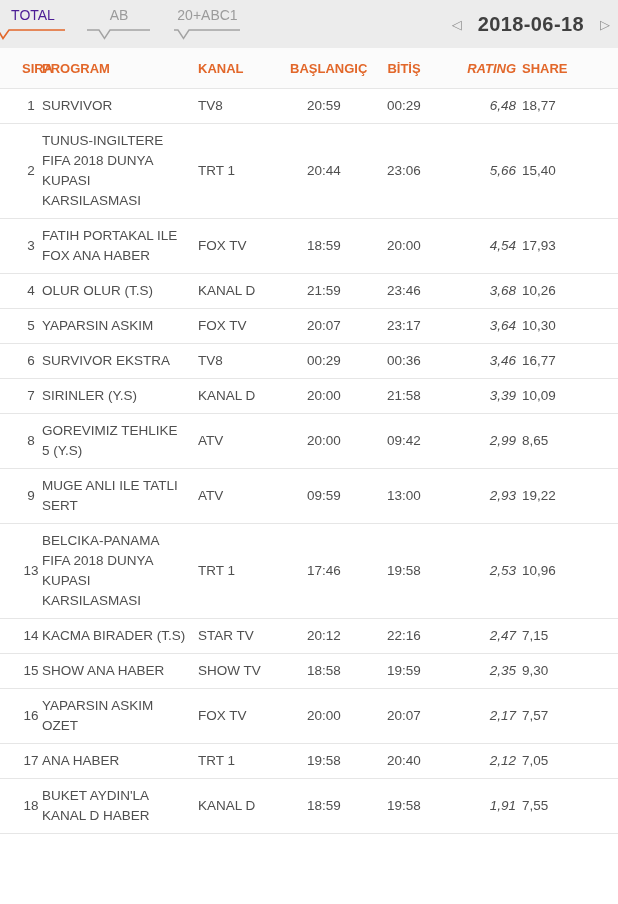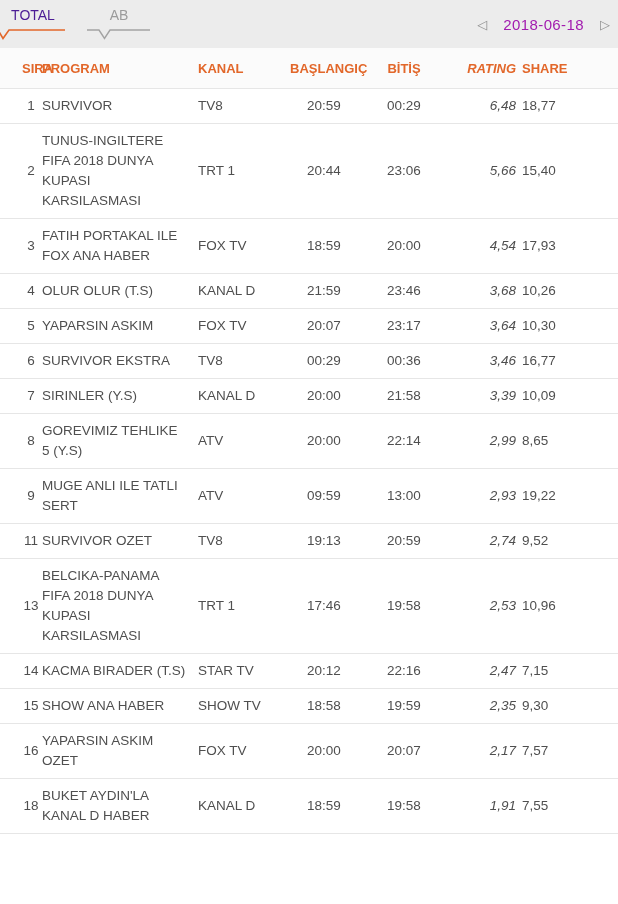--- a/index.html
+++ b/index.html
@@ -49,23 +49,23 @@
     gap: 16px;
   }
   .date-nav .arrow {
     color: #8f8f8f;
     font-size: 13px;
     line-height: 13px;
     cursor: pointer;
     user-select: none;
   }
   .date-nav .date {
-    color: #a21caf;
-    font-weight: normal;
-    font-size: 15px;
+    color: #404040;
+    font-weight: bold;
+    font-size: 20px;
     letter-spacing: 0.4px;
   }
 
   
   table {
     width: 618px;
     border-collapse: collapse;
     table-layout: fixed;
   }
   thead th {
@@ -106,20 +106,26 @@
     </svg>
   </div>
 
   <div class="tab tab-ab">
     <span class="tab-label">AB</span>
     <svg width="64" height="11" viewBox="0 0 64 11">
       <polyline points="0,1 12,1 17.5,9.5 23,1 63,1" fill="none" stroke="currentColor" stroke-width="1.4"></polyline>
     </svg>
   </div>
 
+  <div class="tab tab-abc1">
+    <span class="tab-label">20+ABC1</span>
+    <svg width="67" height="11" viewBox="0 0 67 11">
+      <polyline points="0,1 4,1 9.5,9.5 15,1 66,1" fill="none" stroke="currentColor" stroke-width="1.4"></polyline>
+    </svg>
+  </div>
 
   <div class="date-nav">
     <span class="arrow">◁</span>
     <span class="date">2018-06-18</span>
     <span class="arrow">▷</span>
   </div>
 </div>
 
 <table>
   <thead>
@@ -195,43 +201,34 @@
         <td class="col-baslangic">20:00</td>
         <td class="col-bitis">21:58</td>
         <td class="col-rating">3,39</td>
         <td class="col-share">10,09</td>
       </tr>
       <tr>
         <td class="col-sira">8</td>
         <td class="col-program">GOREVIMIZ TEHLIKE 5 (Y.S)</td>
         <td class="col-kanal">ATV</td>
         <td class="col-baslangic">20:00</td>
-        <td class="col-bitis">22:14</td>
+        <td class="col-bitis">09:42</td>
         <td class="col-rating">2,99</td>
         <td class="col-share">8,65</td>
       </tr>
       <tr>
         <td class="col-sira">9</td>
         <td class="col-program">MUGE ANLI ILE TATLI SERT</td>
         <td class="col-kanal">ATV</td>
         <td class="col-baslangic">09:59</td>
         <td class="col-bitis">13:00</td>
         <td class="col-rating">2,93</td>
         <td class="col-share">19,22</td>
       </tr>
       <tr>
-        <td class="col-sira">11</td>
-        <td class="col-program">SURVIVOR OZET</td>
-        <td class="col-kanal">TV8</td>
-        <td class="col-baslangic">19:13</td>
-        <td class="col-bitis">20:59</td>
-        <td class="col-rating">2,74</td>
-        <td class="col-share">9,52</td>
-      </tr>
-      <tr>
         <td class="col-sira">13</td>
         <td class="col-program">BELCIKA-PANAMA FIFA 2018 DUNYA KUPASI KARSILASMASI</td>
         <td class="col-kanal">TRT 1</td>
         <td class="col-baslangic">17:46</td>
         <td class="col-bitis">19:58</td>
         <td class="col-rating">2,53</td>
         <td class="col-share">10,96</td>
       </tr>
       <tr>
         <td class="col-sira">14</td>
@@ -254,20 +251,29 @@
       <tr>
         <td class="col-sira">16</td>
         <td class="col-program">YAPARSIN ASKIM OZET</td>
         <td class="col-kanal">FOX TV</td>
         <td class="col-baslangic">20:00</td>
         <td class="col-bitis">20:07</td>
         <td class="col-rating">2,17</td>
         <td class="col-share">7,57</td>
       </tr>
       <tr>
+        <td class="col-sira">17</td>
+        <td class="col-program">ANA HABER</td>
+        <td class="col-kanal">TRT 1</td>
+        <td class="col-baslangic">19:58</td>
+        <td class="col-bitis">20:40</td>
+        <td class="col-rating">2,12</td>
+        <td class="col-share">7,05</td>
+      </tr>
+      <tr>
         <td class="col-sira">18</td>
         <td class="col-program">BUKET AYDIN'LA KANAL D HABER</td>
         <td class="col-kanal">KANAL D</td>
         <td class="col-baslangic">18:59</td>
         <td class="col-bitis">19:58</td>
         <td class="col-rating">1,91</td>
         <td class="col-share">7,55</td>
       </tr>
     </tbody>
 </table>

